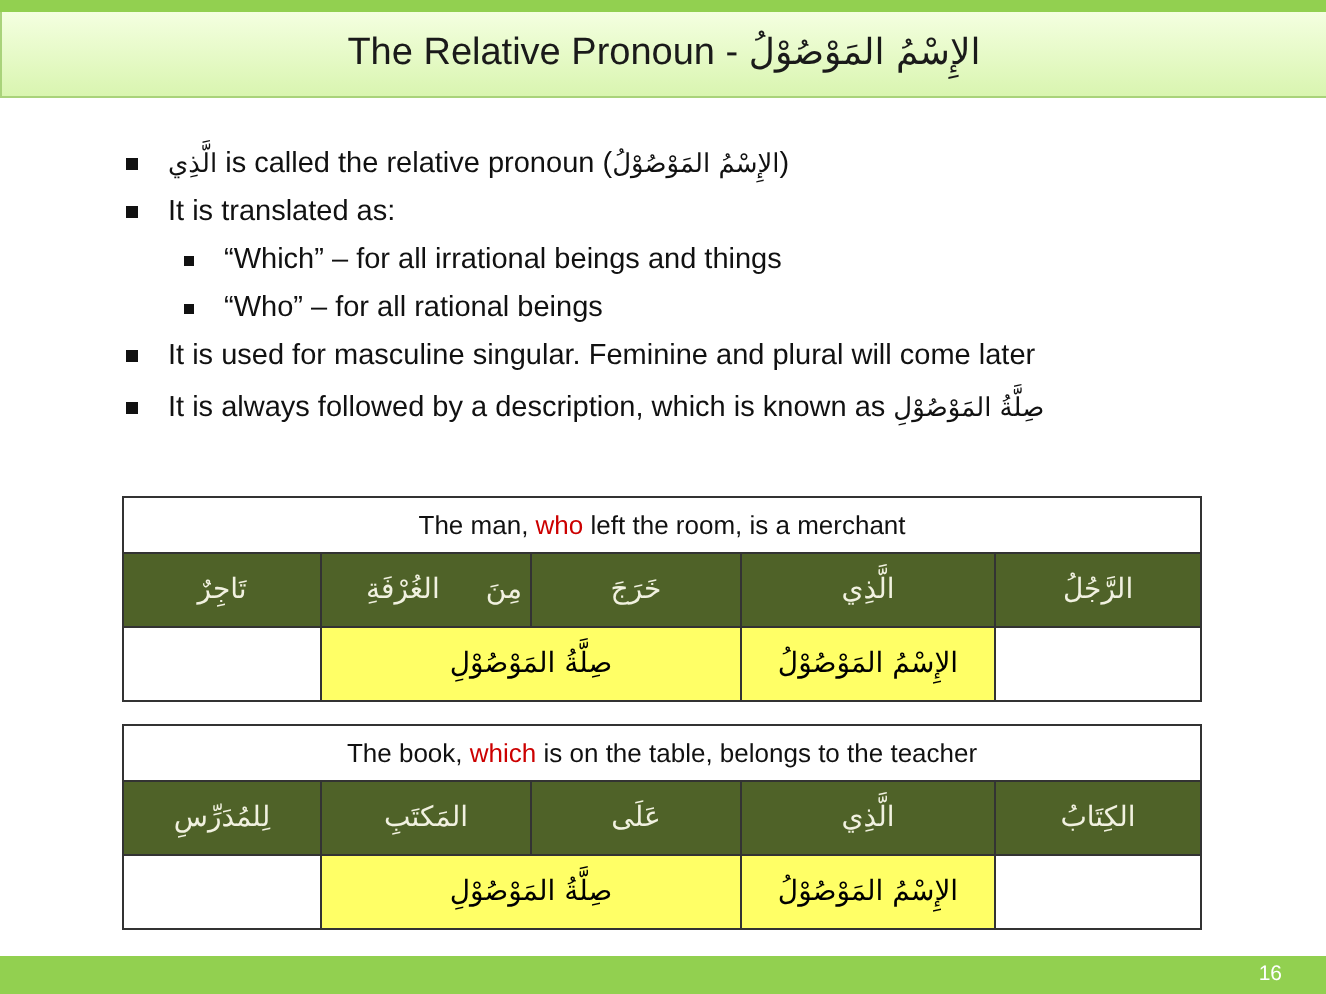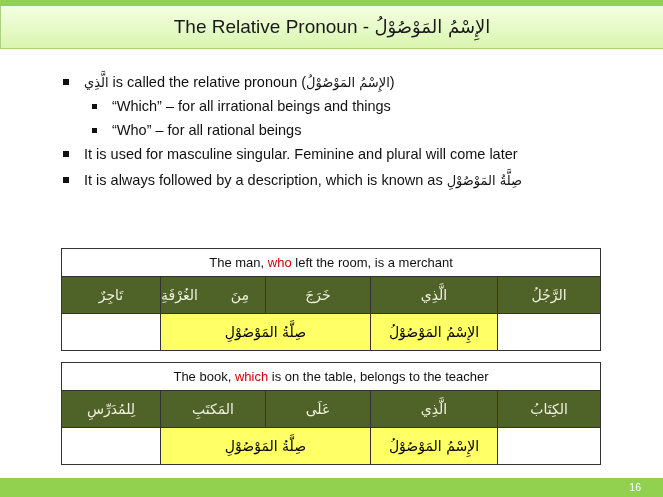--- a/index.html
+++ b/index.html
@@ -35,20 +35,21 @@
 <div class="titlebox">
   <div class="title">
     <span>The Relative Pronoun - </span><span class="ar" dir="rtl">الإِسْمُ المَوْصُوْلُ</span>
   </div>
 </div>
 
 <div class="bullets">
   <div class="b">
     <span class="ar">الَّذِي</span><span> is called the relative pronoun (</span><span class="ar">الإِسْمُ المَوْصُوْلُ</span><span>)</span>
   </div>
+  <div class="b"><span>It is translated as:</span></div>
   <div class="b sub"><span>“Which” – for all irrational beings and things</span></div>
   <div class="b sub"><span>“Who” – for all rational beings</span></div>
   <div class="b"><span>It is used for masculine singular. Feminine and plural will come later</span></div>
   <div class="b" style="margin-top:2px"><span>It is always followed by a description, which is known as </span><span class="ar">صِلَّةُ المَوْصُوْلِ</span></div>
 </div>
 
 <table class="ex" style="top:248px">
   <colgroup>
       <col style="width:99px">
       <col style="width:105px">
@@ -56,22 +57,22 @@
       <col style="width:127px">
       <col style="width:103px">
     </colgroup>
   <tbody>
       <tr class="cap">
         <td colspan="5"><span>The man, </span><span class="red">who</span><span> left the room, is a merchant</span></td>
       </tr>
   <tr class="arrow-row">
     <td class="arw">تَاجِرٌ</td>
     <td style="padding:0">
-          <span class="arw" style="float:left;">الغُرْفَةِ</span>
-          <span class="arw" style="float:right;margin-right:16px">مِنَ</span>
+          <span class="arw" style="float:left;margin-left:22px">الغُرْفَةِ</span>
+          <span class="arw" style="float:right;margin-right:4px">مِنَ</span>
         </td>
     <td class="arw">خَرَجَ</td>
     <td class="arw">الَّذِي</td>
     <td class="arw">الرَّجُلُ</td>
   </tr>
   <tr class="lab">
     <td></td>
     <td class="yel arw" colspan="2">صِلَّةُ المَوْصُوْلِ</td>
     <td class="yel arw">الإِسْمُ المَوْصُوْلُ</td>
     <td></td>

